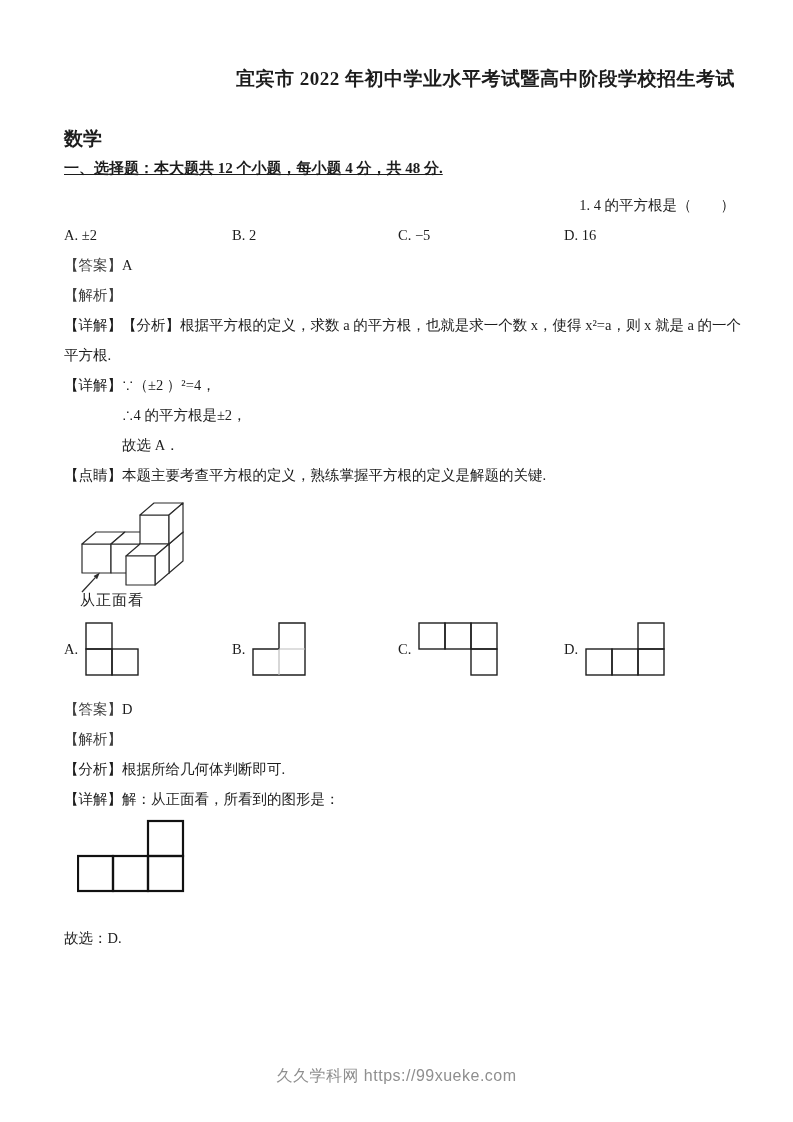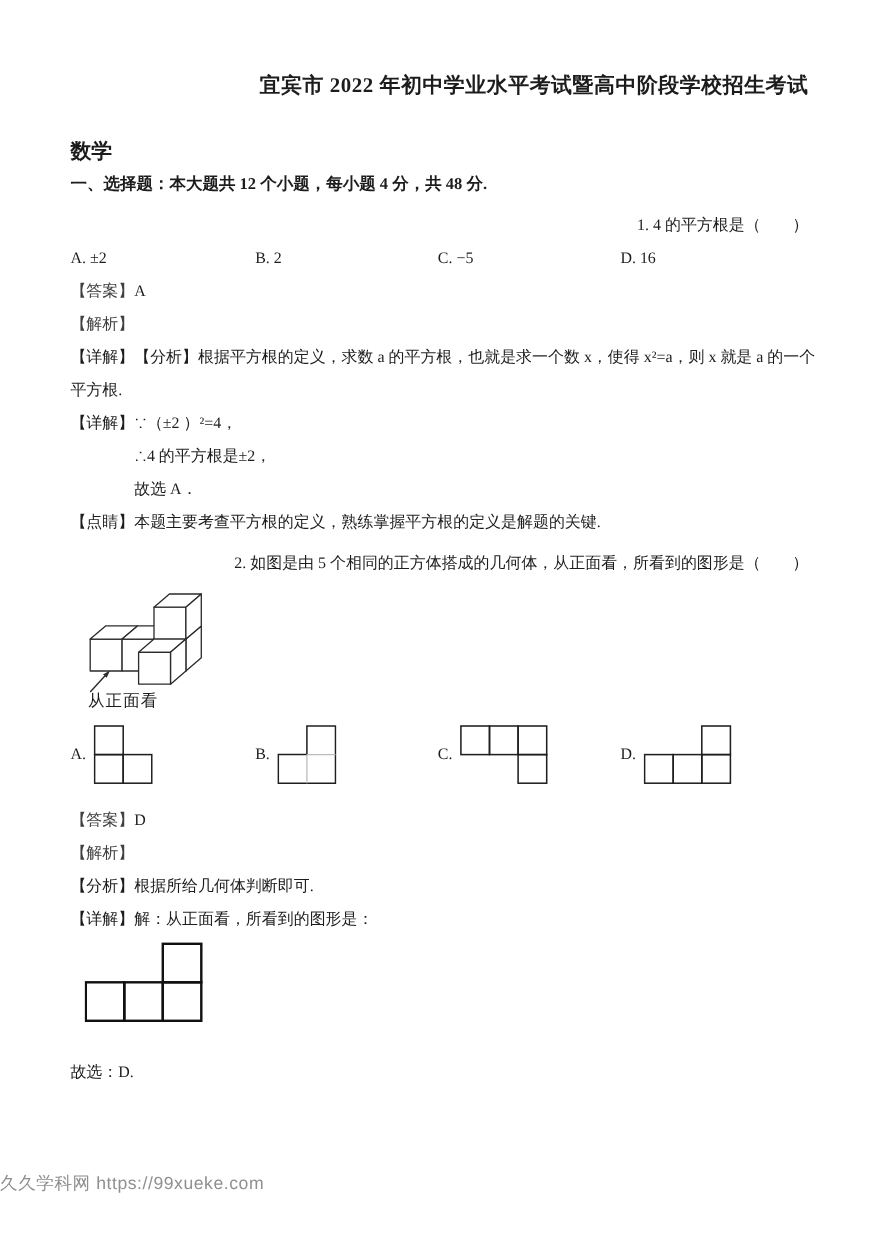--- a/index.html
+++ b/index.html
@@ -11,40 +11,40 @@
   }
   .doc { padding:66px 58px 0 64px; }
   .exam-title {
     text-align:right; font-size:19px; font-weight:bold; line-height:26px;
     letter-spacing:.5px;
   }
   .exam-subject {
     text-align:left; font-size:19px; font-weight:bold; line-height:26px;
     margin-top:34px;
   }
-  .section-heading { font-size:15px; font-weight:bold; line-height:20px; margin-top:6px; }
+  .section-heading { font-size:15px; font-weight:bold; line-height:20px; margin-top:6px;text-decoration:underline; }
   .line { font-size:14.5px; line-height:19px; margin-top:11px; white-space:nowrap; }
   .stem { margin-top:18px;text-align:right; }
   .tag-blue { color:#404040; }
   .indent { padding-left:58px; }
   .opt-row {
     display:grid; grid-template-columns:168px 166px 166px auto;
     font-size:14.5px; line-height:19px; margin-top:11px;
   }
   .shape-row { display:grid; grid-template-columns:168px 166px 166px auto; margin-top:12px; }
   .shape-cell { display:flex; align-items:center; gap:7px; }
   .shape-cell .lbl { font-size:14.5px; }
   .figure-block { margin-top:8px; }
   .figure-label { font-size:15px; margin-top:-4px; margin-left:16px; letter-spacing:1px; }
   .view-figure { margin-top:10px; margin-left:13px; }
   .gap-before-conclusion { margin-top:36px; }
   .answer-gap { margin-top:24px; }
   .footer {
     position:absolute; top:1066px; left:0; width:100%;
-    font-family:"Liberation Sans","DejaVu Sans",sans-serif;
+    text-align:center; font-family:"Liberation Sans","DejaVu Sans",sans-serif;
     font-size:16px; color:#8f8f8f; letter-spacing:.5px;
   }
   svg { display:block; }
 </style>
 </head>
 <body>
 
 <div class="doc">
 
   <div class="exam-title">宜宾市 2022 年初中学业水平考试暨高中阶段学校招生考试</div>
@@ -66,21 +66,20 @@
   <div class="line">
     <span class="tag-blue">【解析】</span>
   </div>
   <div class="line">【详解】【分析】根据平方根的定义，求数 a 的平方根，也就是求一个数 x，使得 x²=a，则 x 就是 a 的一个</div>
   <div class="line">平方根.</div>
   <div class="line">【详解】∵（±2 ）²=4，</div>
   <div class="line indent">∴4 的平方根是±2，</div>
   <div class="line indent">故选 A．</div>
   <div class="line">【点睛】本题主要考查平方根的定义，熟练掌握平方根的定义是解题的关键.</div>
 
-  <div class="line stem">2. 如图是由 5 个相同的正方体搭成的几何体，从正面看，所看到的图形是（　　）</div>
 
   <div class="figure-block">
     <svg width="128" height="102" viewBox="0 0 128 102">
       <g fill="#ffffff" stroke="#2b2b2b" stroke-width="1.2" stroke-linejoin="round">
 
         <polygon points="18,51 47,51 47,80 18,80"></polygon>
         <polygon points="18,51 32,39 61,39 47,51"></polygon>
 
         <polygon points="47,51 76,51 76,80 47,80"></polygon>
         <polygon points="47,51 61,39 90,39 76,51"></polygon>

